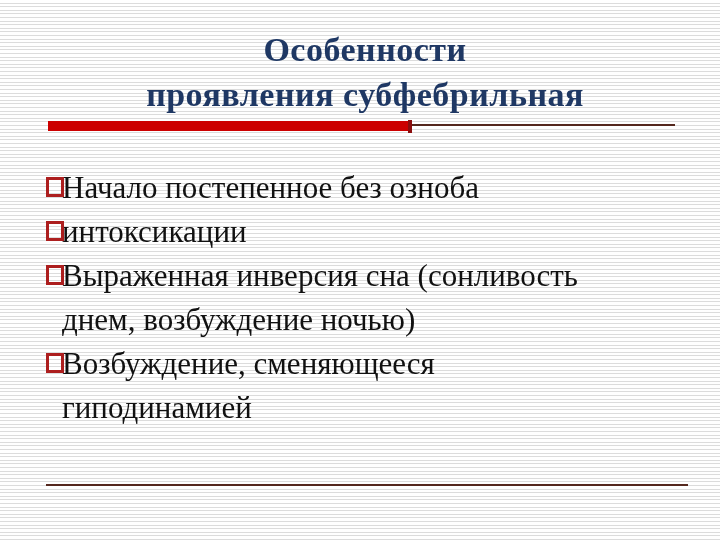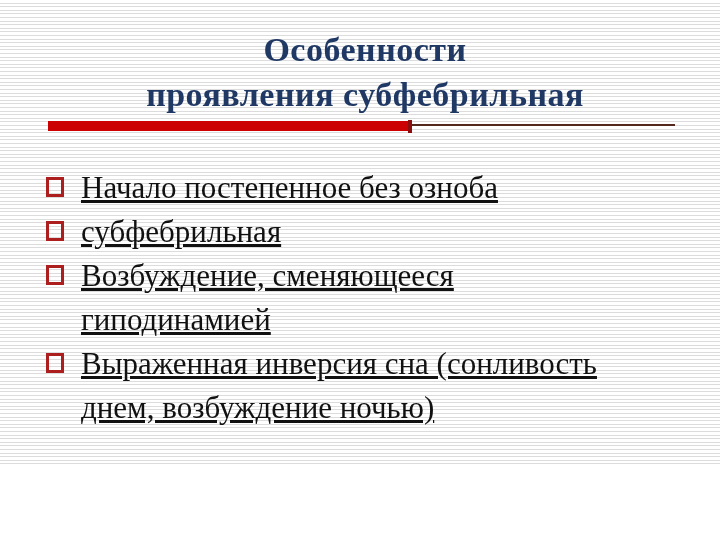--- a/index.html
+++ b/index.html
@@ -2,21 +2,21 @@
 <html style="--title-text: #1F3864; --body-text: #111111; --accent-bar: #CC0000; --accent-cap: #8B0E0E; --accent-line: #55281E; --bullet-border: #AD1F1F; --stripe: #DCDCDC;"><head>
 <meta charset="utf-8">
 <style>
   html, body {
     margin: 0;
     padding: 0;
   }
   .slide {
     position: relative;
     width: 720px;
-    height: 464px;
+    height: 540px;
     overflow: hidden;
     font-family: "Liberation Serif", "DejaVu Serif", serif;
     
     background: repeating-linear-gradient(
       to bottom,
       #ffffff 0px,
       #ffffff 2.6px,
       var(--stripe, #dcdcdc) 2.6px,
       var(--stripe, #dcdcdc) 3.6px
     );
@@ -70,22 +70,21 @@
     width: 640px;
     margin: 0;
     padding: 0;
     list-style: none;
     color: var(--body-text, #111111);
     font-size: 31px;
     line-height: 44px;
   }
   .bullets li {
     position: relative;
-    padding-left: 35px;
-    text-decoration: underline;
+    padding-left: 16px;
   }
   .sq {
     position: absolute;
     left: 0;
     top: 11px;
     width: 12px;
     height: 14px;
     border: 3px solid var(--bullet-border, #AD1F1F);
     background: transparent;
   }
@@ -114,29 +113,29 @@
   <div class="divider-cap"></div>
   <div class="divider-thin"></div>
 
   <ul class="bullets">
     <li>
       <span class="sq"></span>
       <div>Начало постепенное без озноба</div>
     </li>
     <li>
       <span class="sq"></span>
-      <div>субфебрильная</div>
+      <div>интоксикации</div>
+    </li>
+    <li>
+      <span class="sq"></span>
+      <div>Выраженная инверсия сна (сонливость</div>
+      <div>днем, возбуждение ночью)</div>
     </li>
     <li>
       <span class="sq"></span>
       <div>Возбуждение, сменяющееся</div>
       <div>гиподинамией</div>
-    </li>
-    <li>
-      <span class="sq"></span>
-      <div>Выраженная инверсия сна (сонливость</div>
-      <div>днем, возбуждение ночью)</div>
     </li>
   </ul>
 
   <div class="footer-rule"></div>
 
 </div>
 
 </body></html>

